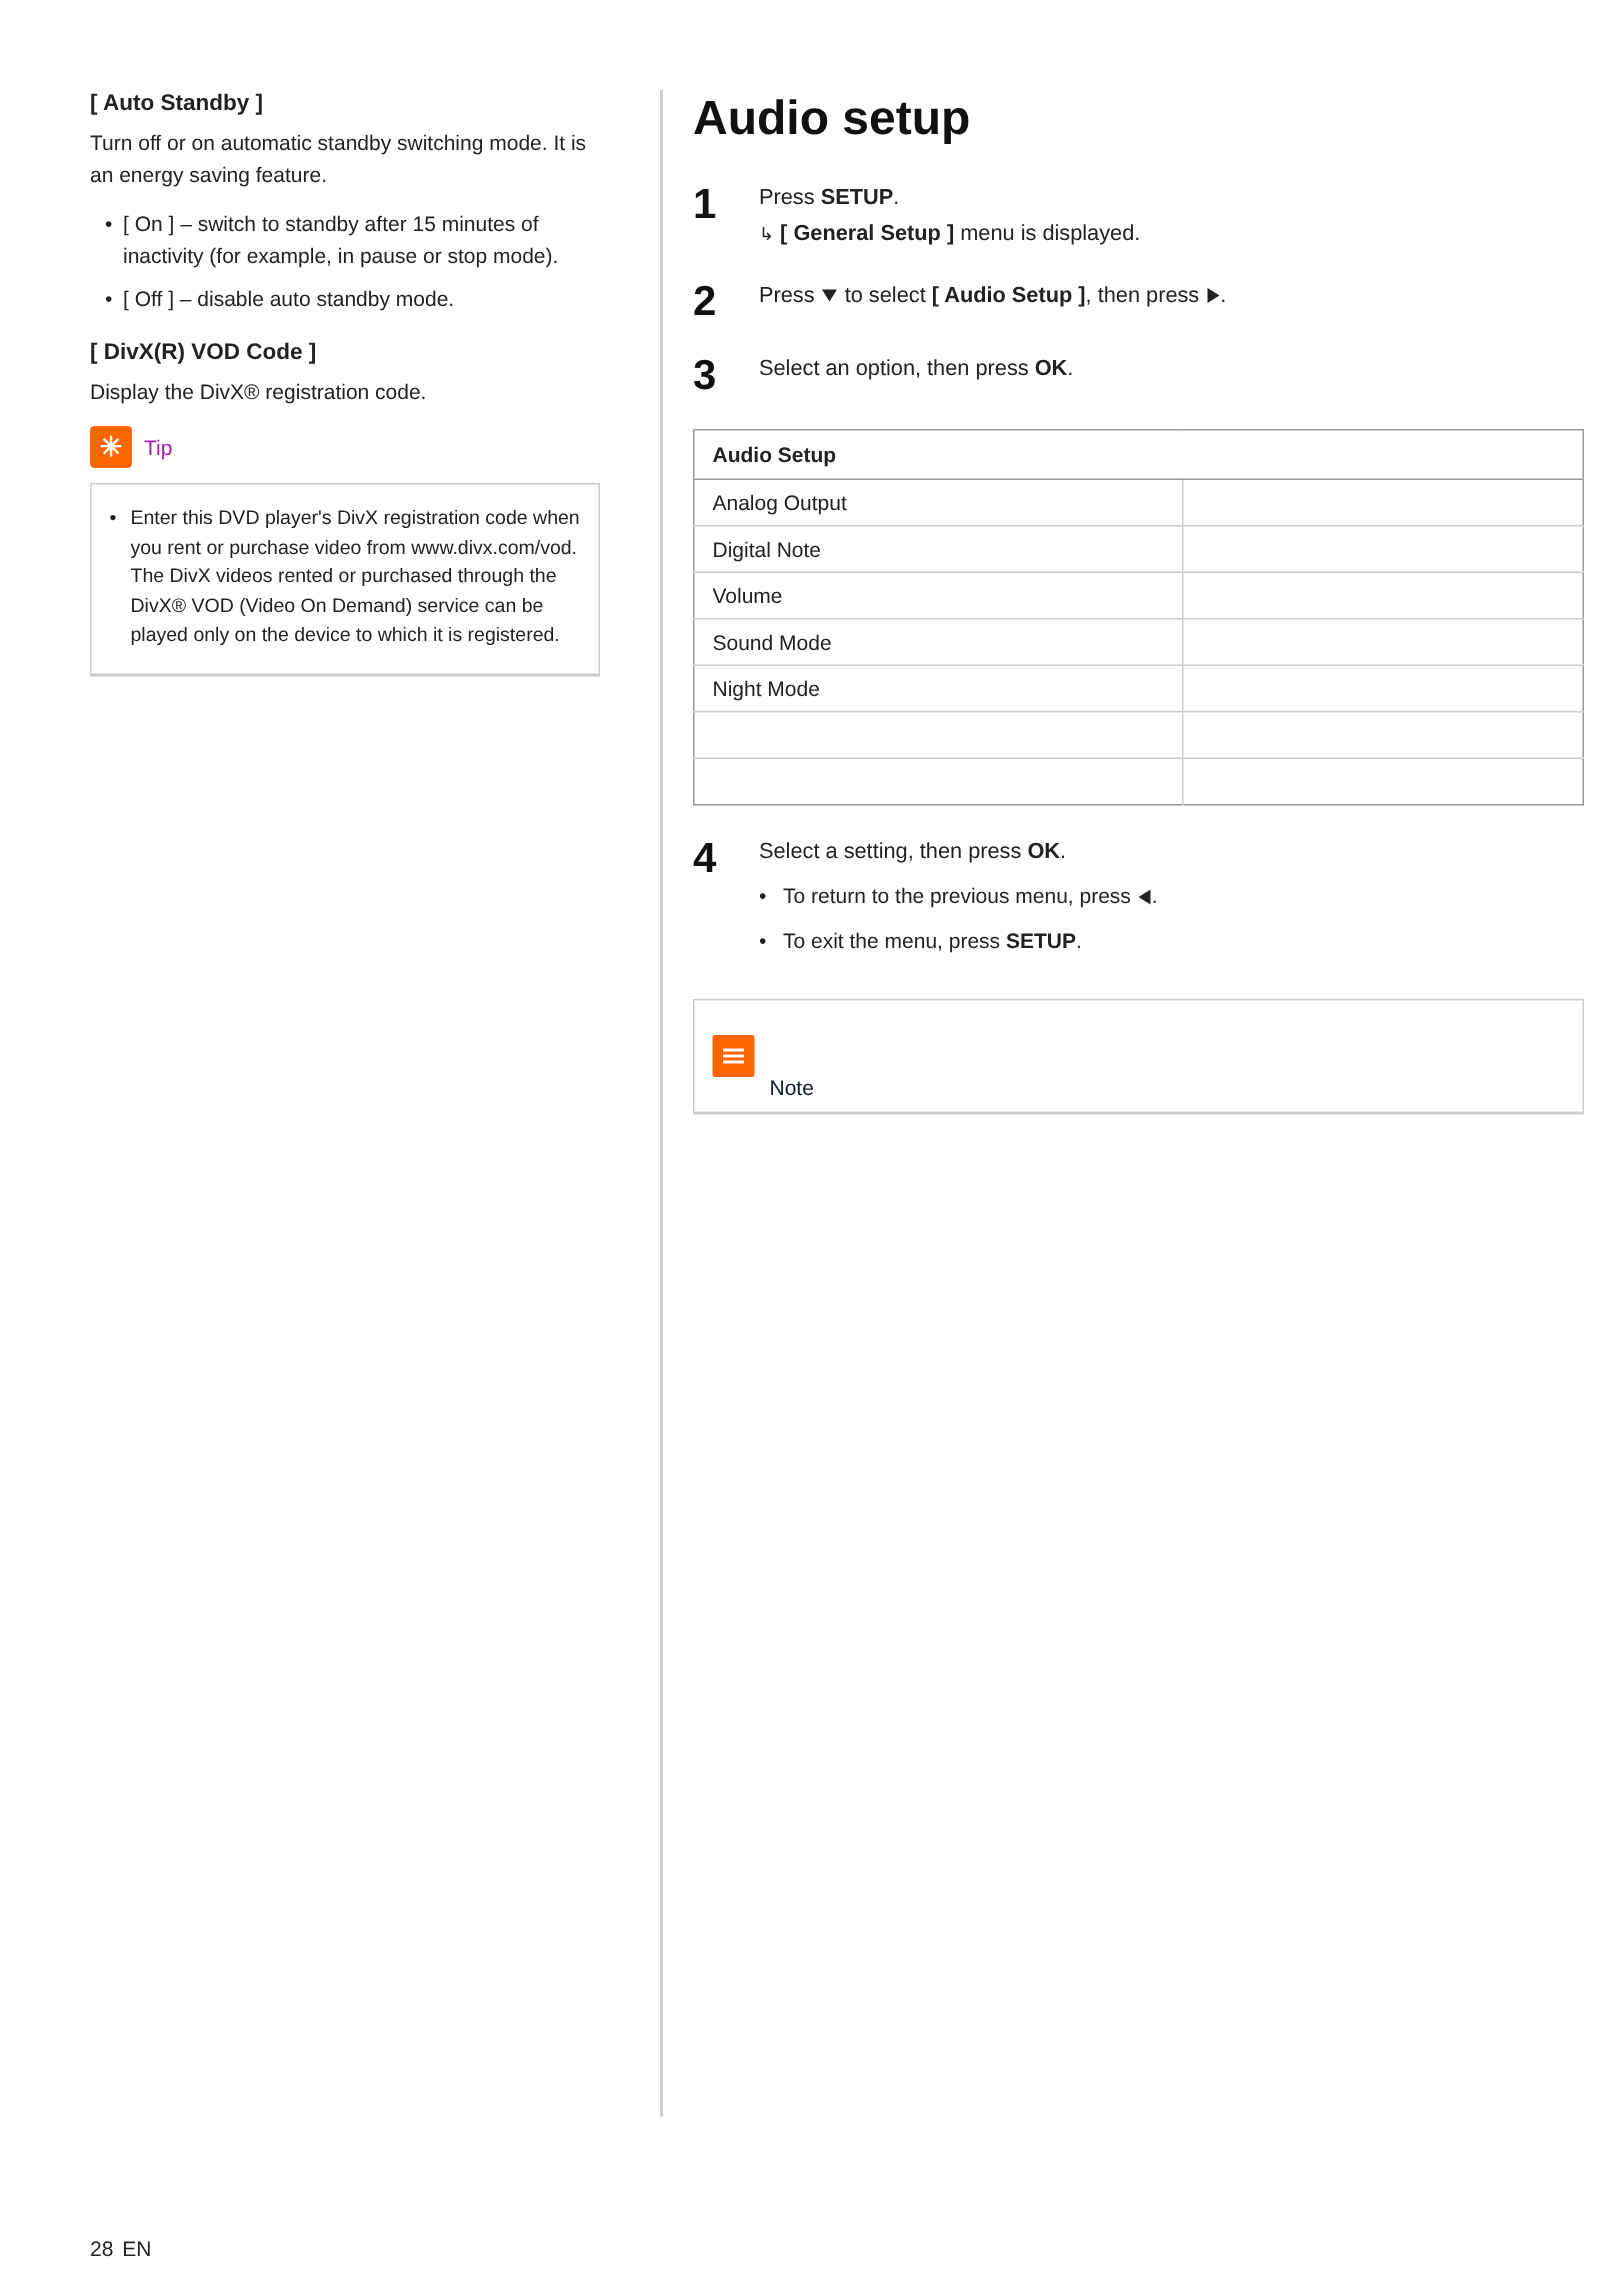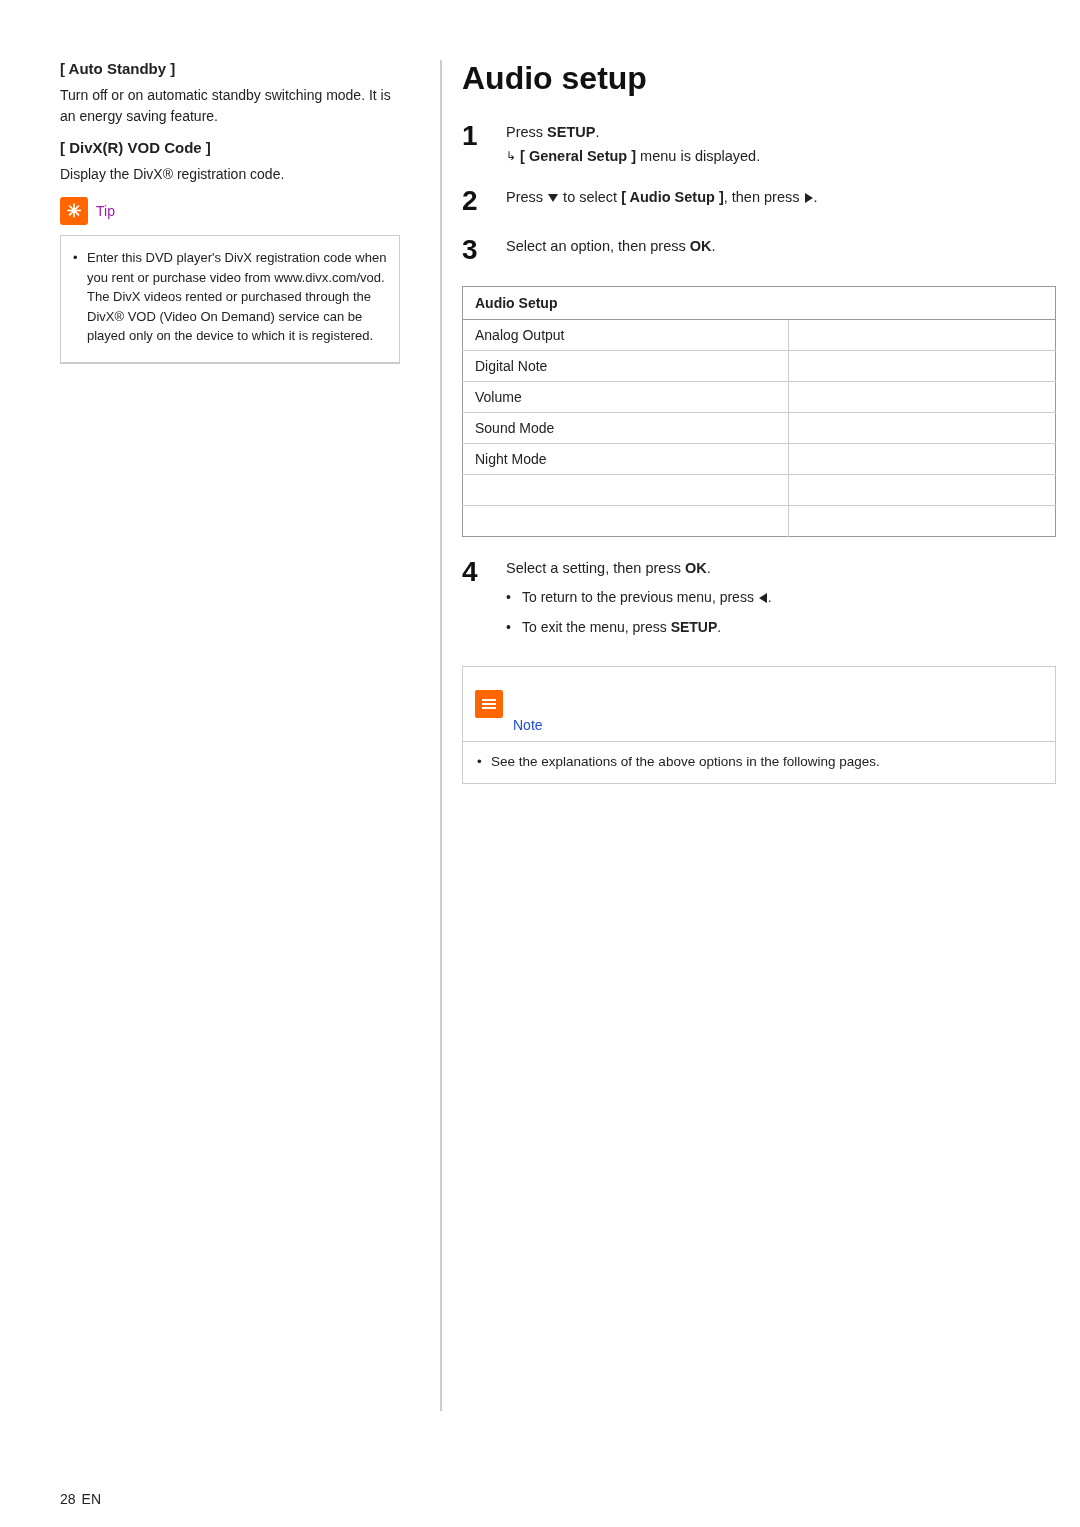--- a/index.html
+++ b/index.html
@@ -283,21 +283,21 @@
     }
 
     .note-icon-line {
       width: 14px;
       height: 2px;
       background: white;
     }
 
     .note-label {
       font-size: 14px;
-      color: #1d4ed8;
+      color: #0f172a;
       margin-top: 42px;
     }
 
     .note-content {
       padding: 10px 14px;
       font-size: 13.5px;
       line-height: 1.5;
     }
 
     .note-content ul {
@@ -352,20 +352,24 @@
 </head>
 <body>
 
 <div class="page-container">
 
   <div class="left-column">
 
     <p class="section-heading">[ Auto Standby ]</p>
     <p class="section-body">Turn off or on automatic standby switching mode. It is an energy saving feature.</p>
 
+    <ul class="bullet-list">
+      <li><span>[ On ] – switch to standby after 15 minutes of inactivity (for example, in pause or stop mode).</span></li>
+      <li><span>[ Off ] – disable auto standby mode.</span></li>
+    </ul>
 
     <p class="section-heading">[ DivX(R) VOD Code ]</p>
     <p class="section-body">Display the DivX® registration code.</p>
 
     <div class="tip-box">
       <div class="tip-header">
         <div class="tip-icon">✳</div>
         <span class="tip-label">Tip</span>
       </div>
       <div class="tip-content">
@@ -461,25 +465,20 @@
 
     <div class="note-box">
       <div class="note-header">
         <div class="note-icon">
           <div class="note-icon-line"></div>
           <div class="note-icon-line"></div>
           <div class="note-icon-line"></div>
         </div>
         <span class="note-label">Note</span>
       </div>
-      <div class="note-content">
-        <ul>
-          <li>See the explanations of the above options in the following pages.</li>
-        </ul>
-      </div>
     </div>
 
   </div>
 </div>
 
 <div class="page-footer">
   <span>28</span>
   <span>EN</span>
 </div>
 

